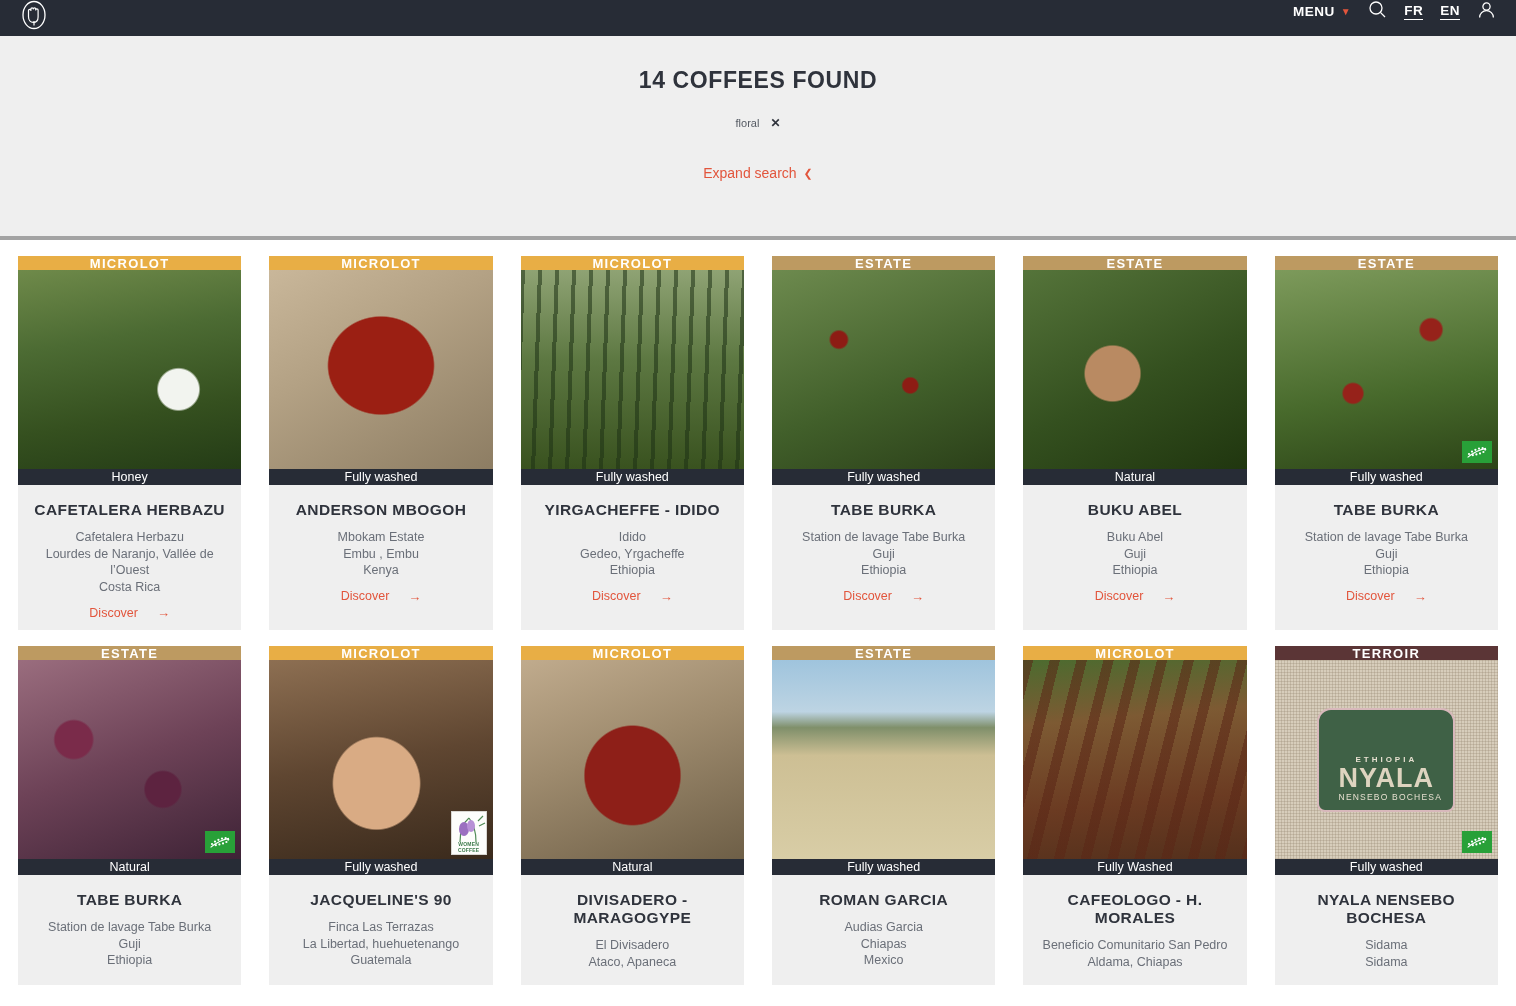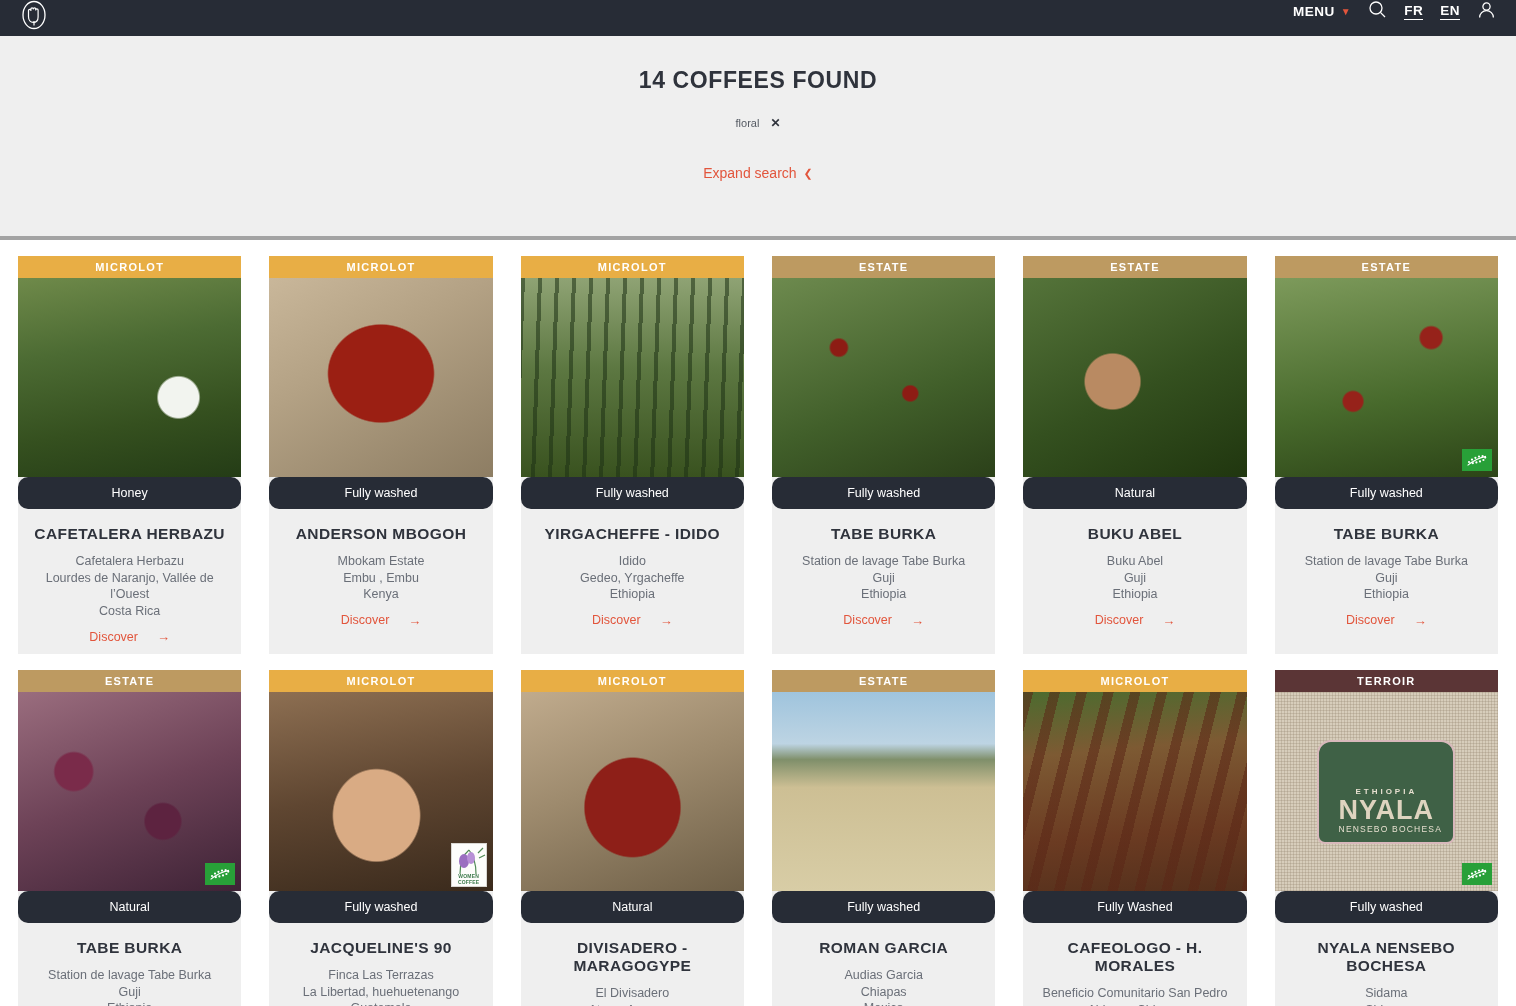--- a/index.html
+++ b/index.html
@@ -87,44 +87,44 @@
   .grid {
     padding: 16px 18px 0 18px;
     display: grid;
     grid-template-columns: repeat(6, 1fr);
     column-gap: 28px;
     row-gap: 16px;
   }
   .card { background: #efefef; width: 100%; }
 
   .card-badge {
-    height: 22px;
+    height: 14px;
     display: flex; align-items: center; justify-content: center;
     color: #ffffff;
-    font-size: 11px;
+    font-size: 13px;
     font-weight: 700;
     letter-spacing: 1.3px;
     font-family: "Liberation Sans Narrow", "Liberation Sans", sans-serif;
   }
   .badge-microlot { background: #e8ae45; }
   .badge-estate   { background: #bd9a61; }
   .badge-terroir  { background: #5b3536; }
 
   .card-photo {
     position: relative;
     height: 199px;
     overflow: hidden;
   }
 
   .process-bar {
-    height: 32px;
+    height: 16px;
     background: #272c36;
     color: #ffffff;
     font-size: 12.5px;
-    display: flex; align-items: center; justify-content: center; border-radius: 10px;
+    display: flex; align-items: center; justify-content: center;
   }
 
   .card-body {
     padding: 16px 8px 10px 8px;
     text-align: center;
     min-height: 110px;
   }
   .card-title {
     font-family: "Liberation Sans Narrow", "Liberation Sans", sans-serif;
     font-size: 15.5px;

